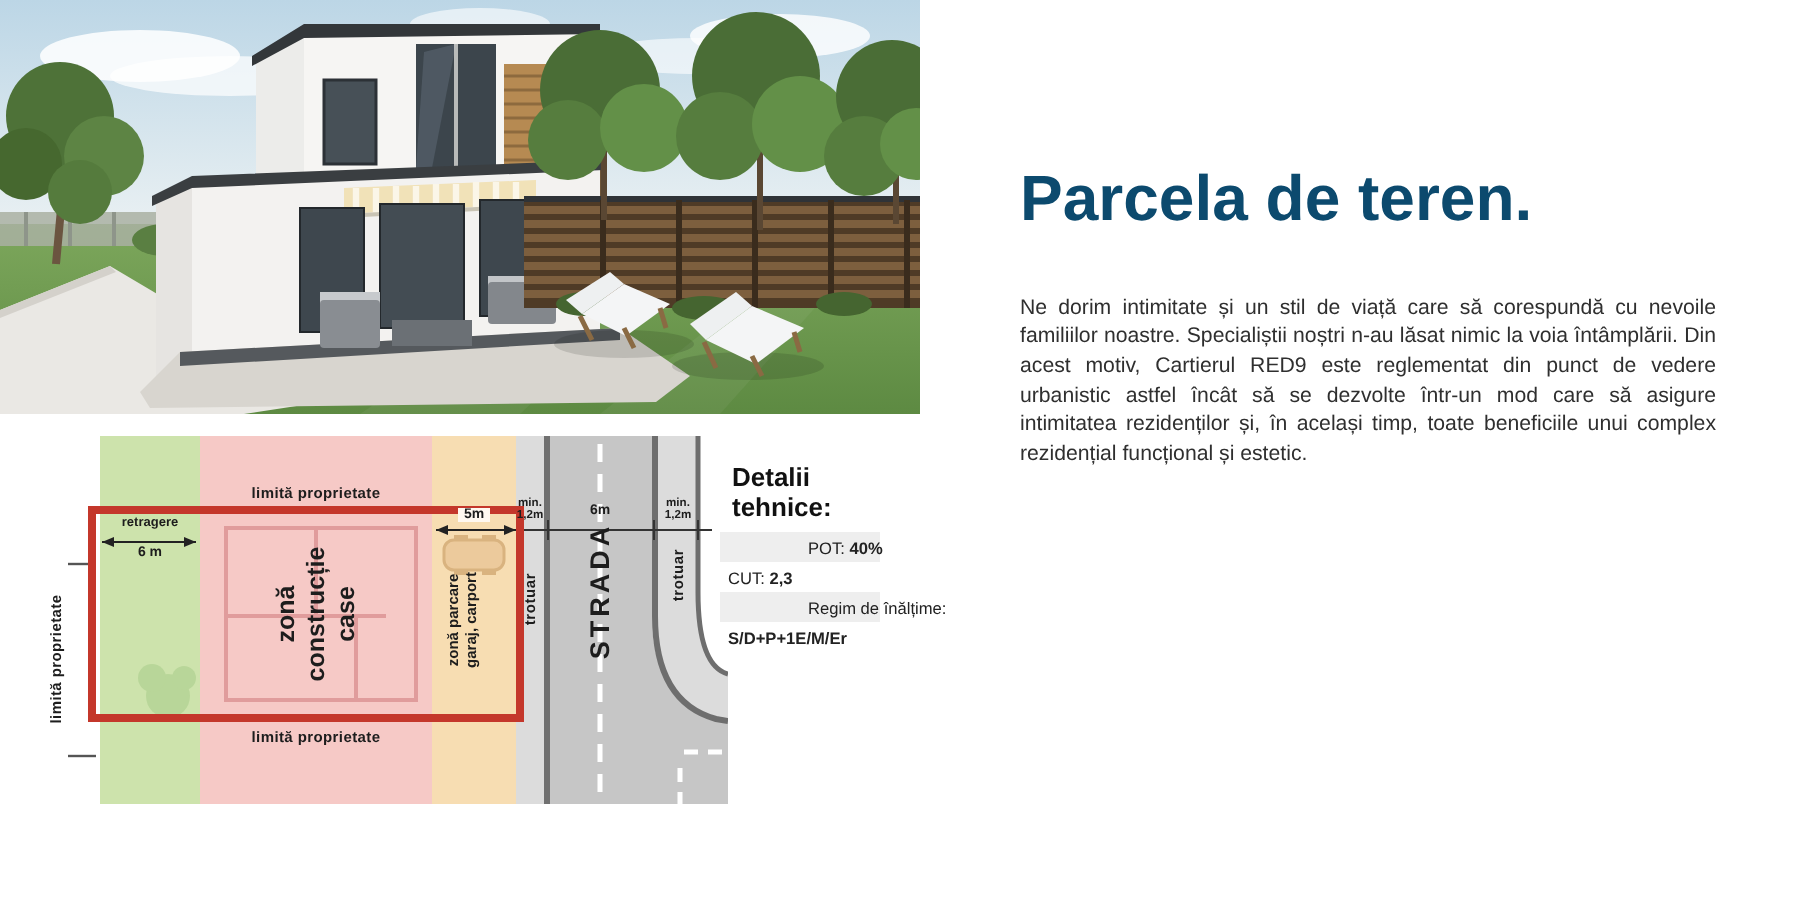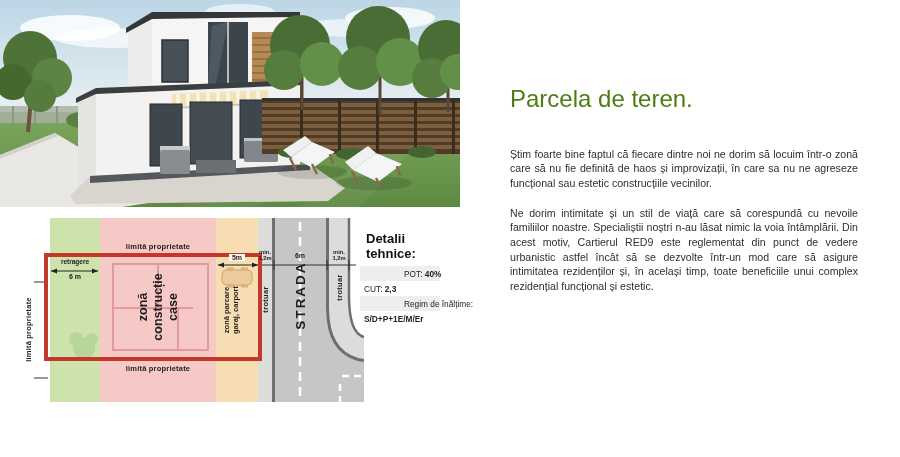--- a/index.html
+++ b/index.html
@@ -47,21 +47,21 @@
                      font-size:13px; line-height:15px; font-weight:bold; color:#111; }
   .detalii-rows { position:absolute; left:360px; top:266px; width:80px; }
   .detalii-row { height:15px; font-size:8.3px; color:#222; padding:2.5px 0 0 4px; white-space:nowrap; }
   .detalii-row.hl { background:#eeeeee;padding-left:44px; }
   .detalii-row .val { font-weight:bold; }
   .detalii-row.b { font-weight:bold; }
 
   
   .article { position:absolute; left:460px; top:0; width:440px; height:457px;
              padding:85px 42px 0 50px; }
-  .article h1 { color:#4d7c0f; font-size:24px; line-height:28.5px; font-weight:normal;
+  .article h1 { color:#0c4a6e; font-size:32px; line-height:28.5px; font-weight:bold;
                 margin:0 0 33px 0; }
   .article p { font-size:10.6px; line-height:14.7px; color:#2f2f2f; text-align:justify;
                margin:0 0 15px 0; }
   .article p.last { margin-bottom:0; }
 </style>
 </head>
 <body>
 
 <div class="page">
 
@@ -298,17 +298,16 @@
   <div class="detalii-heading">Detalii tehnice:</div>
   <div class="detalii-rows">
     <div class="detalii-row hl"><span>POT:</span> <span class="val">40%</span></div>
     <div class="detalii-row"><span>CUT:</span> <span class="val">2,3</span></div>
     <div class="detalii-row hl"><span>Regim de înălțime:</span><span class="val"></span></div>
     <div class="detalii-row b"><span></span><span class="val">S/D+P+1E/M/Er</span></div>
   </div>
 
   <div class="article">
     <h1><span>Parcela de teren.</span><br></h1>
-    <p>Știm foarte bine faptul că fiecare dintre noi ne dorim să locuim într-o zonă care să nu fie definită de haos și improvizații, în care sa nu ne agreseze funcțional sau estetic construcțiile vecinilor.</p>
     <p>Ne dorim intimitate și un stil de viață care să corespundă cu nevoile familiilor noastre. Specialiștii noștri n-au lăsat nimic la voia întâmplării. Din acest motiv, Cartierul RED9 este reglementat din punct de vedere urbanistic astfel încât să se dezvolte într-un mod care să asigure intimitatea rezidenților și, în același timp, toate beneficiile unui complex rezidențial funcțional și estetic.</p>
   </div>
 
 </div>
 
 </body></html>

